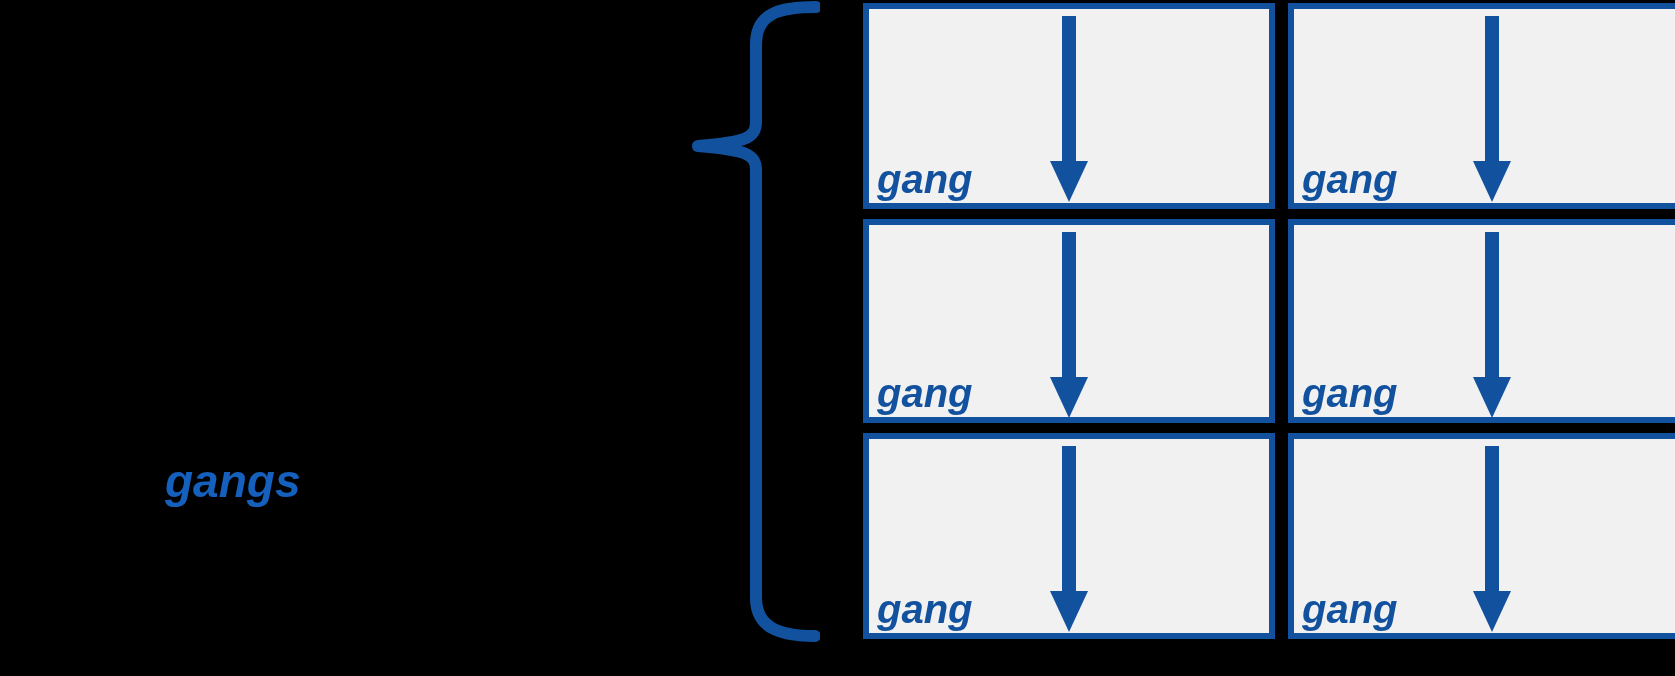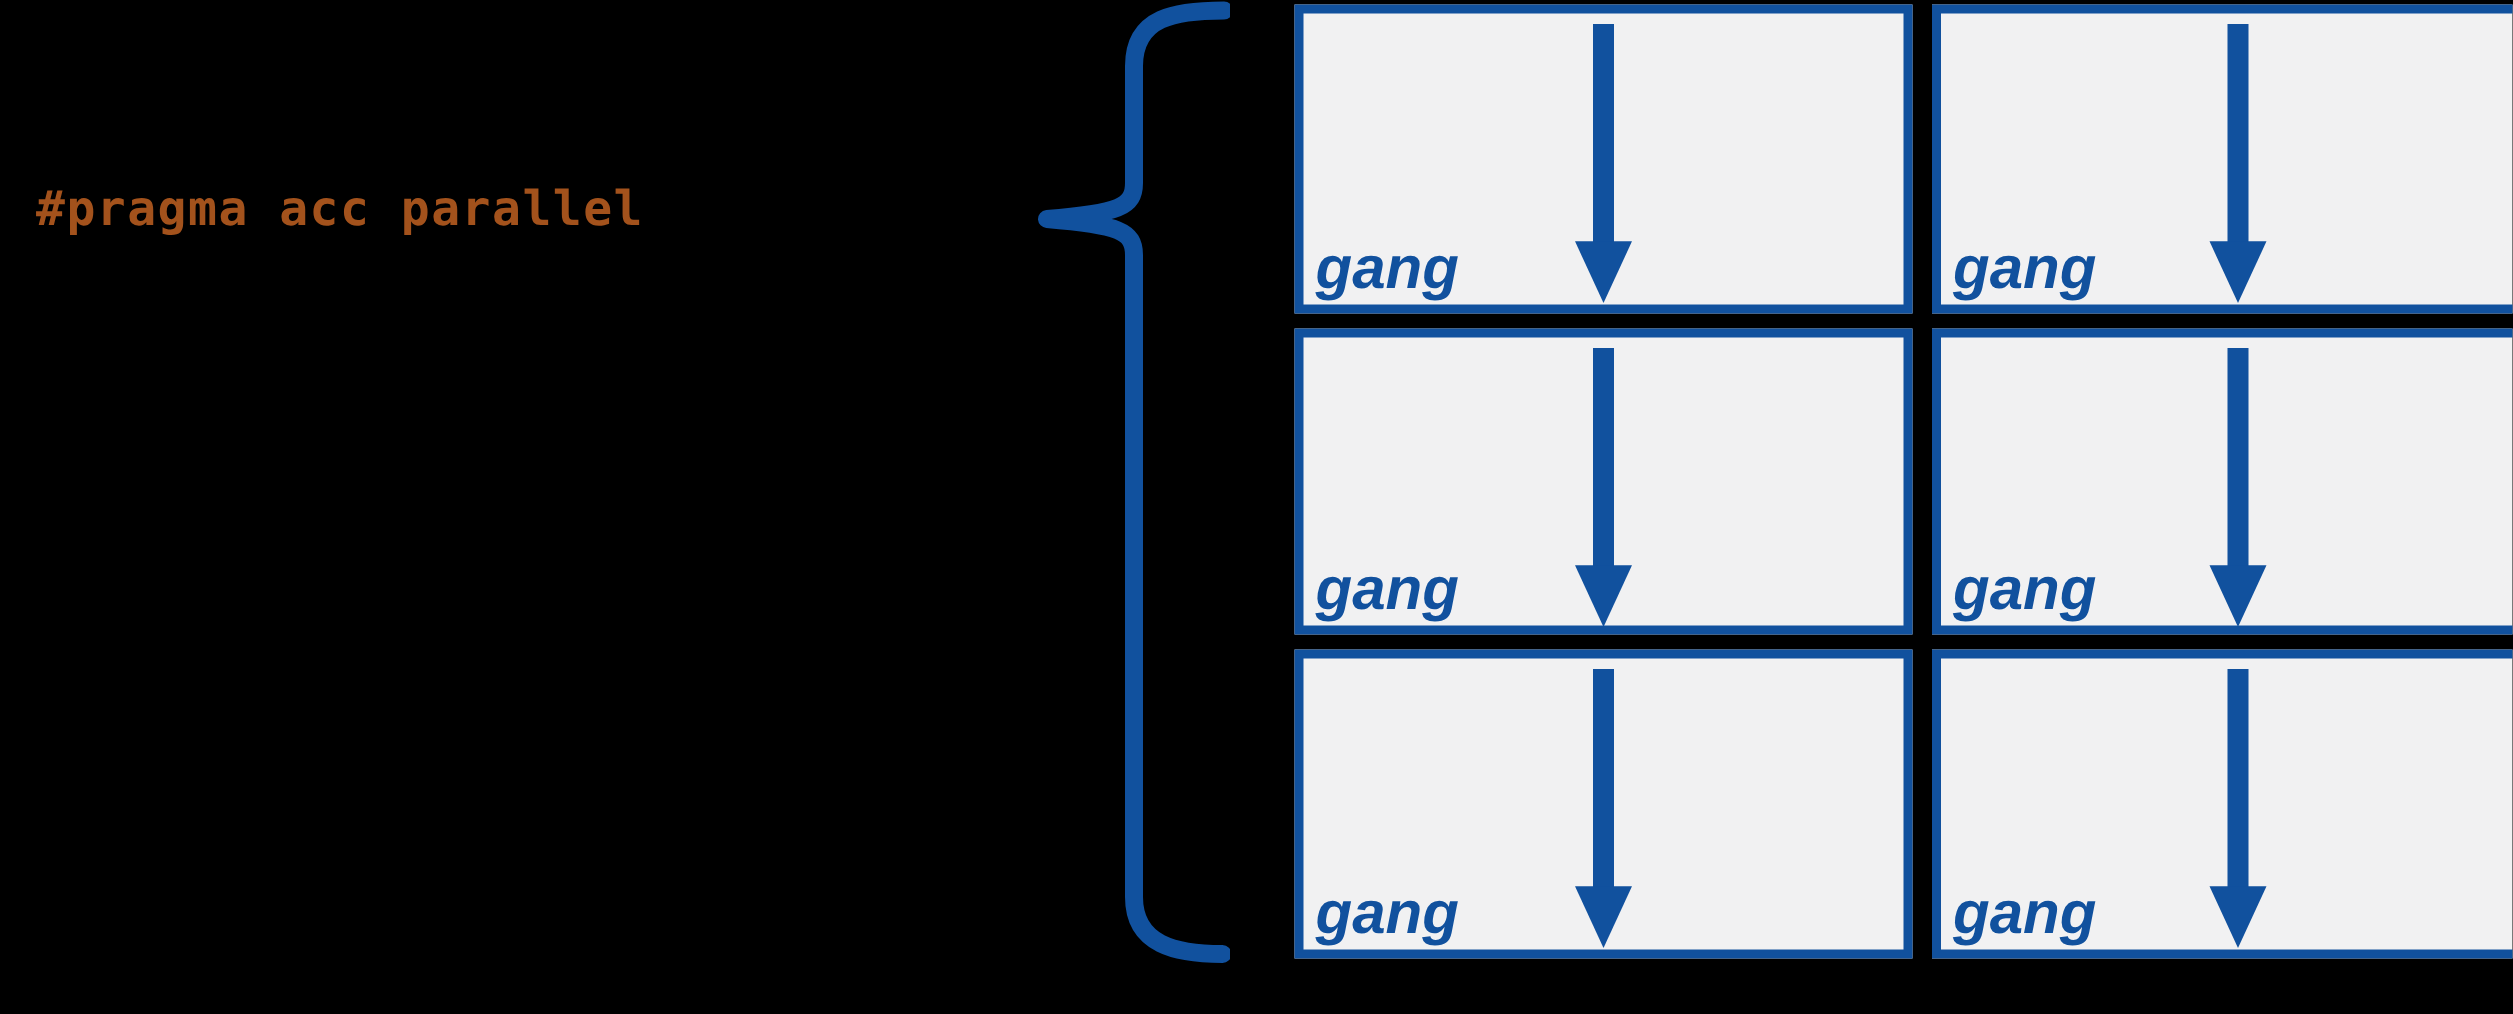--- a/index.html
+++ b/index.html
@@ -79,22 +79,22 @@
     top:7px;
     width:40px;
     height:186px;
   }
 </style>
 </head>
 <body>
 
 <div class="canvas">
 
-  <div class="pragma">#pragma acc parallel</div>
 
+  <div class="blue-label label-gangs">gangs</div>
 
   <svg class="brace" viewBox="0 0 132 648" aria-hidden="true">
     <path d="M 128 7 C 96 7, 68 11, 68 44
              L 68 122
              C 68 138, 58 142, 10 146
              C 58 150, 68 154, 68 170
              L 68 598
              C 68 630, 96 636, 127 636" fill="none" stroke="#11519e" stroke-width="12" stroke-linecap="round" stroke-linejoin="round"></path>
   </svg>
 

